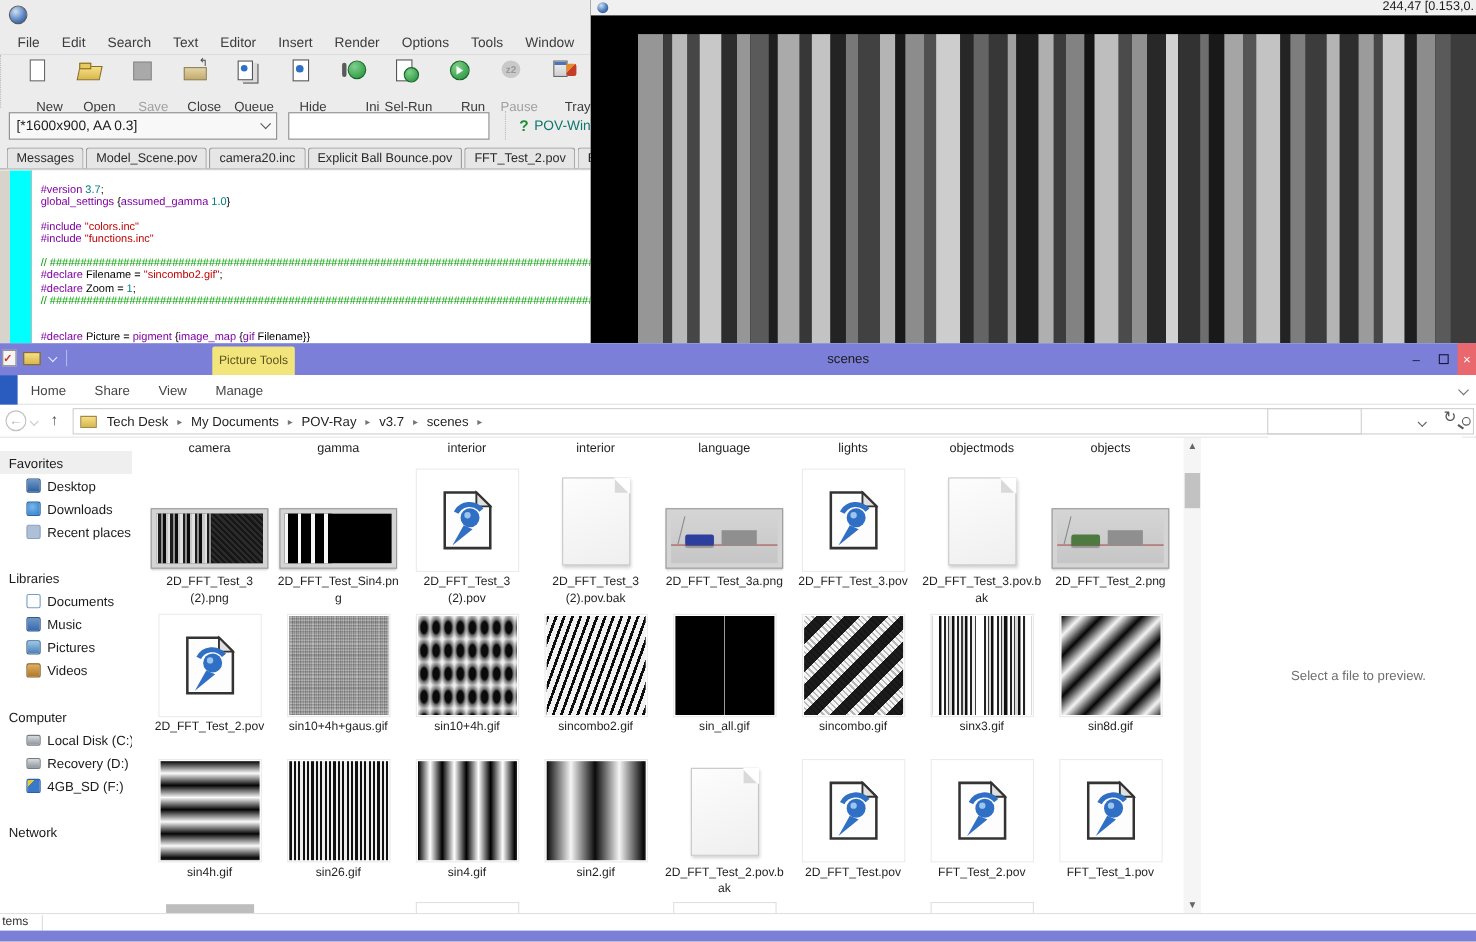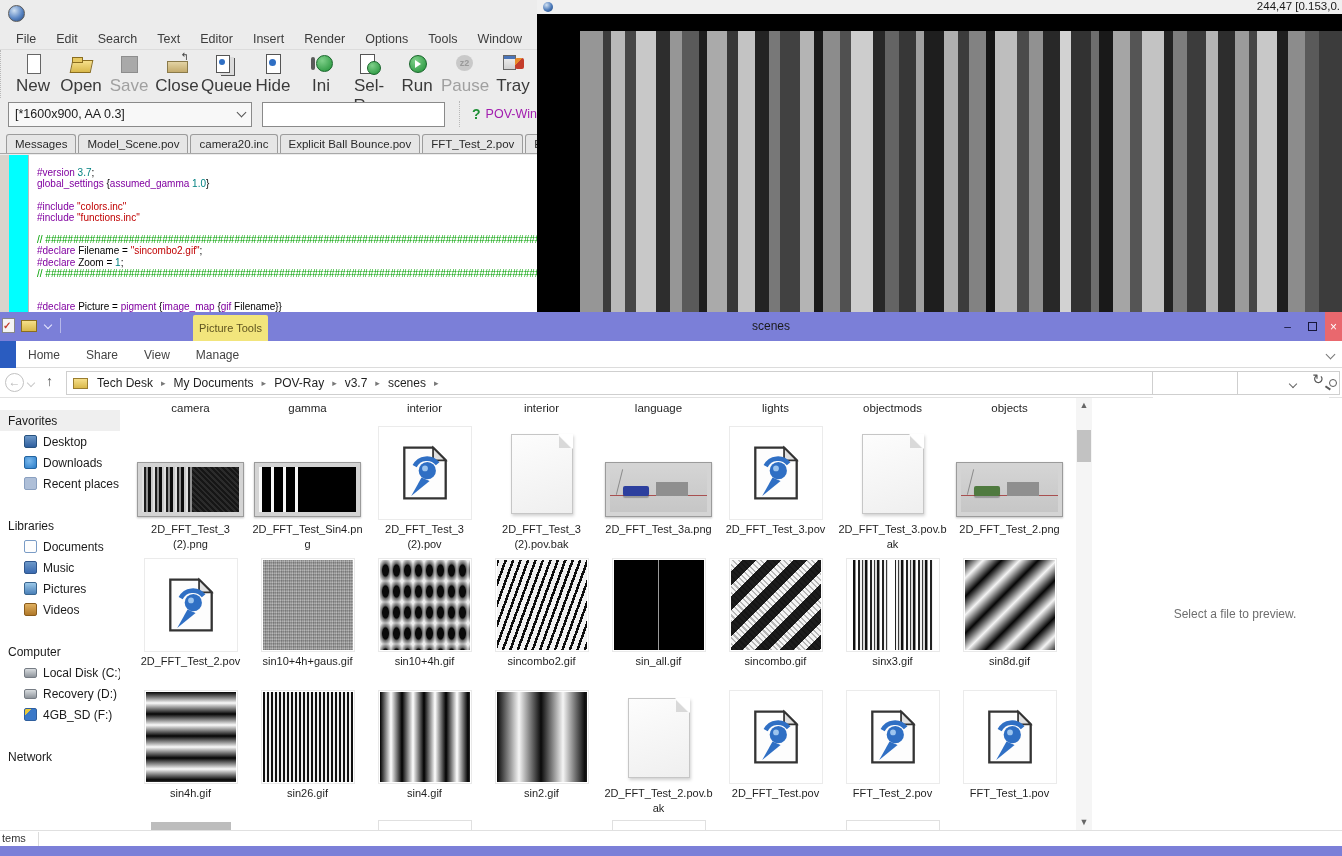--- a/index.html
+++ b/index.html
@@ -8,21 +8,21 @@
 
   
   #povray{position:absolute;left:0;top:0;width:537px;height:312px;background:#ececec;overflow:hidden;}
   #pov-titlebar{height:28px;position:relative;background:#ececec;}
   #pov-appicon{position:absolute;left:8px;top:5px;width:17px;height:17px;border-radius:50%;
     background:radial-gradient(circle at 35% 30%,#cfe0f2,#5b86c4 55%,#23487e);border:1px solid #5a5a5a;}
   #pov-menubar{height:22px;display:flex;align-items:center;padding-left:6px;border-bottom:1px solid #dcdcdc;}
   .menu-item{font-size:12.5px;color:#3c3c3c;padding:2px 10px;cursor:default;}
   #pov-toolbar{height:48px;display:flex;align-items:flex-start;padding:3px 0 0 8px;border-left:1px dotted #b8b8b8;}
   .tb-item{width:48px;text-align:center;}
-  .tb-label{font-size:17px;color:#3a3a3a;display:block;margin-top:1px;}
+  .tb-label{font-size:12px;color:#3a3a3a;display:block;margin-top:15px;text-align:right;}
   .tb-item.disabled .tb-label{color:#a0a0a0;}
   .tbicon{position:relative;width:26px;height:22px;margin:0 auto;}
   .tbicon-new::before{content:"";position:absolute;left:7px;top:1px;width:12px;height:18px;background:#fff;border:1px solid #666;}
   .tbicon-open::before{content:"";position:absolute;left:3px;top:7px;width:19px;height:11px;background:linear-gradient(#f6df8a,#d9b84a);border:1px solid #8a6d1f;transform:skewX(-12deg);}
   .tbicon-open::after{content:"";position:absolute;left:4px;top:4px;width:9px;height:4px;background:#e7c963;border:1px solid #8a6d1f;}
   .tbicon-save::before{content:"";position:absolute;left:5px;top:3px;width:15px;height:15px;background:#a9a9a9;border:1px solid #8d8d8d;}
   .tbicon-close::before{content:"";position:absolute;left:3px;top:8px;width:19px;height:10px;background:linear-gradient(#e3d3a4,#c4ab6c);border:1px solid #8a7a4a;}
   .tbicon-close::after{content:"↰";position:absolute;right:1px;top:-2px;font-size:10px;color:#444;}
   .tbicon-queue::before{content:"";position:absolute;left:4px;top:2px;width:12px;height:16px;background:#fff;border:1px solid #555;box-shadow:4px 2px 0 #dcdcdc,5px 3px 0 #555;}
   .tbicon-queue::after{content:"";position:absolute;left:7px;top:6px;width:6px;height:6px;border-radius:50%;background:#2f6fc4;}
@@ -37,21 +37,21 @@
   .tbicon-pause::before{content:"z2";position:absolute;left:4px;top:2px;width:17px;height:16px;border-radius:50%;background:#c9c9c9;color:#9a9a9a;font-size:9px;font-weight:bold;text-align:center;line-height:16px;}
   .tbicon-tray::before{content:"";position:absolute;left:3px;top:2px;width:11px;height:13px;background:linear-gradient(#f2f2f2,#cfcfcf);border:1px solid #666;box-shadow:inset 0 3px 0 #4a74b8;}
   .tbicon-tray::after{content:"";position:absolute;right:2px;top:5px;width:9px;height:11px;background:linear-gradient(135deg,#e88b2a 40%,#c43c2a 40%);border-radius:2px;}
   #pov-comborow{height:32px;display:flex;align-items:center;padding-left:8px;}
   #pov-combo{width:245px;height:25px;border:1px solid #8a8a8a;background:#f8f8f8;display:flex;align-items:center;padding:0 6px;font-size:12.5px;color:#1a1a1a;}
   #pov-combo .grow{flex:1;}
   .chev{width:7px;height:7px;border-right:1.6px solid #555;border-bottom:1.6px solid #555;transform:rotate(45deg);margin-top:-3px;}
   #pov-field{width:183px;height:25px;border:1px solid #8a8a8a;background:#fff;margin-left:10px;}
   #pov-help{display:flex;align-items:center;margin-left:14px;border-left:1px dotted #b8b8b8;padding-left:12px;height:26px;}
   #pov-help .qmark{color:#1e8f35;font-weight:bold;font-size:14px;margin-right:5px;}
-  #pov-help .hlabel{font-size:12.5px;color:#a21caf;white-space:nowrap;}
+  #pov-help .hlabel{font-size:12.5px;color:#0f766e;white-space:nowrap;}
   #pov-tabbar{height:24px;display:flex;align-items:flex-end;padding-left:6px;border-bottom:1px solid #a8a8a8;}
   .pov-tab{font-size:11.5px;color:#2a2a2a;background:#e6e6e6;border:1px solid #9c9c9c;border-bottom:none;border-radius:3px 3px 0 0;padding:3px 8px 3px 8px;margin-right:2px;white-space:nowrap;}
   #pov-editor{position:absolute;left:0;top:155px;right:0;bottom:0;background:#fff;display:flex;}
   #pov-gutter1{width:9px;background:#d8d4cc;}
   #pov-gutter2{width:20px;background:#00ffff;border-right:1px solid #bbb;}
   #pov-code{flex:1;padding:12px 0 0 8px;font-family:"DejaVu Sans Mono",monospace;font-size:10px;line-height:11.2px;white-space:pre;overflow:hidden;}
   .c-kw{color:#8000a0;} .c-num{color:#008080;} .c-str{color:#c00000;} .c-com{color:#00a000;} .c-pl{color:#000;}
 
   
   #renderwin{position:absolute;left:537px;top:0;width:805px;height:312px;background:#000;overflow:hidden;}

